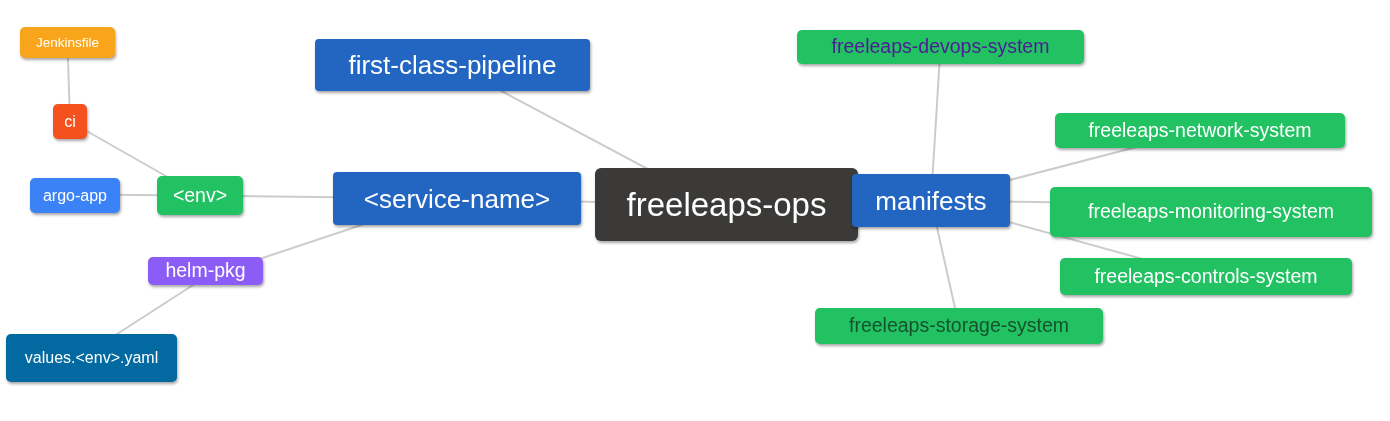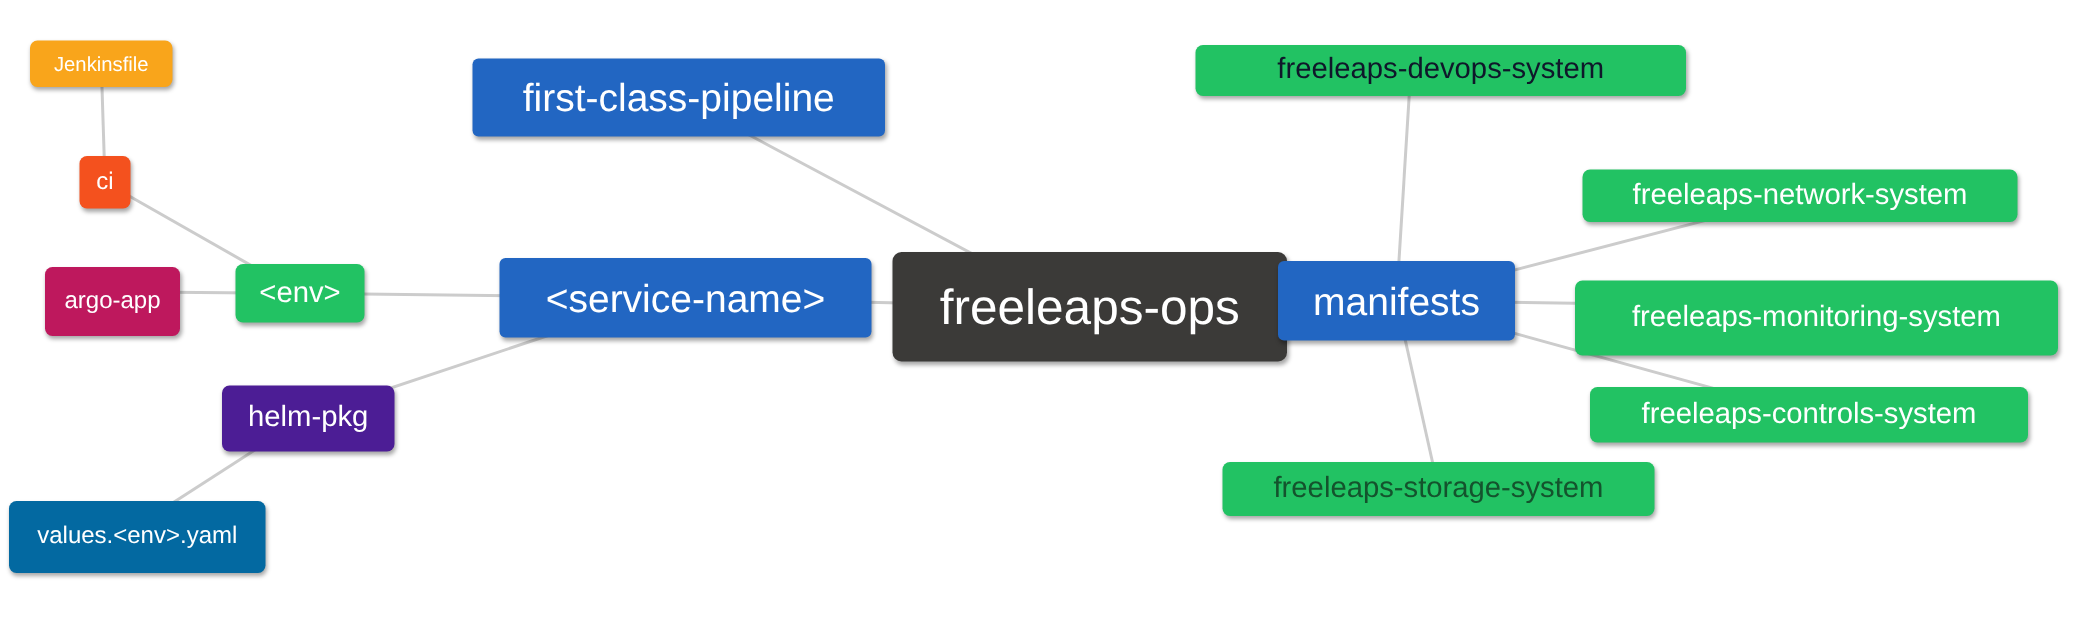--- a/index.html
+++ b/index.html
@@ -62,23 +62,23 @@
       <line x1="931" y1="200.5" x2="1211" y2="204.5" stroke="#cccccc" stroke-width="2"></line>
       <line x1="931" y1="200.5" x2="1206" y2="276.5" stroke="#cccccc" stroke-width="2"></line>
       <line x1="931" y1="200.5" x2="959" y2="326" stroke="#cccccc" stroke-width="2"></line>
     </svg>
 
 <div class="node lvl1" style="left: 583px; top: 168px; width: 263px; height: 73px; background: rgb(59, 58, 56); color: rgb(255, 255, 255); margin-left: 12px;">freeleaps-ops</div>
     <div class="node lvl2" style="left: 315px; top: 39px; width: 275px; height: 52px; background: rgb(34, 102, 194); color: rgb(255, 255, 255);">first-class-pipeline</div>
     <div class="node lvl2" style="left: 317px; top: 172px; width: 248px; height: 53px; background: rgb(34, 102, 194); color: rgb(255, 255, 255); margin-left: 16px;">&lt;service-name&gt;</div>
     <div class="node lvl2" style="left: 852px; top: 174px; width: 158px; height: 53px; background: rgb(34, 102, 194); color: rgb(255, 255, 255);">manifests</div>
     <div class="node lvl3" style="left: 157px; top: 176px; width: 86px; height: 39px; background: rgb(34, 194, 99); color: rgb(255, 255, 255);">&lt;env&gt;</div>
-    <div class="node lvl3" style="left: 148px; top: 257px; width: 115px; height: 44px; background: #4c1d95; color: rgb(255, 255, 255);">helm-pkg</div>
+    <div class="node lvl3" style="left: 148px; top: 257px; width: 115px; height: 28px; background: #8b5cf6; color: rgb(255, 255, 255);">helm-pkg</div>
     <div class="node lvl4" style="left: 53px; top: 104px; width: 34px; height: 35px; background: rgb(244, 81, 30); color: rgb(255, 255, 255);">ci</div>
-    <div class="node lvl4" style="left: 30px; top: 178px; width: 90px; height: 46px; background: #be185d; color: rgb(255, 255, 255);">argo-app</div>
+    <div class="node lvl4" style="left: 30px; top: 178px; width: 90px; height: 35px; background: #3b82f6; color: rgb(255, 255, 255);">argo-app</div>
     <div class="node lvl4" style="left: 6px; top: 334px; width: 171px; height: 48px; background: #0369a1; color: rgb(255, 255, 255);">values.&lt;env&gt;.yaml</div>
     <div class="node lvl5" style="left: 20px; top: 27px; width: 95px; height: 31px; background: rgb(249, 165, 27); color: rgb(255, 255, 255);">Jenkinsfile</div>
-    <div class="node lvl3" style="left: 797px; top: 30px; width: 327px; height: 34px; background: rgb(34, 194, 99); color: #0f172a;">freeleaps-devops-system</div>
+    <div class="node lvl3" style="left: 797px; top: 30px; width: 287px; height: 34px; background: rgb(34, 194, 99); color: #4c1d95;">freeleaps-devops-system</div>
     <div class="node lvl3" style="left: 1055px; top: 113px; width: 290px; height: 35px; background: rgb(34, 194, 99); color: rgb(255, 255, 255);">freeleaps-network-system</div>
     <div class="node lvl3" style="left: 1050px; top: 187px; width: 322px; height: 50px; background: rgb(34, 194, 99); color: rgb(255, 255, 255);">freeleaps-monitoring-system</div>
     <div class="node lvl3" style="left: 1060px; top: 258px; width: 292px; height: 37px; background: rgb(34, 194, 99); color: rgb(255, 255, 255);">freeleaps-controls-system</div>
     <div class="node lvl3" style="left: 815px; top: 308px; width: 288px; height: 36px; background: rgb(34, 194, 99); color: #14532d;">freeleaps-storage-system</div>
   </div>
 
 </body></html>

